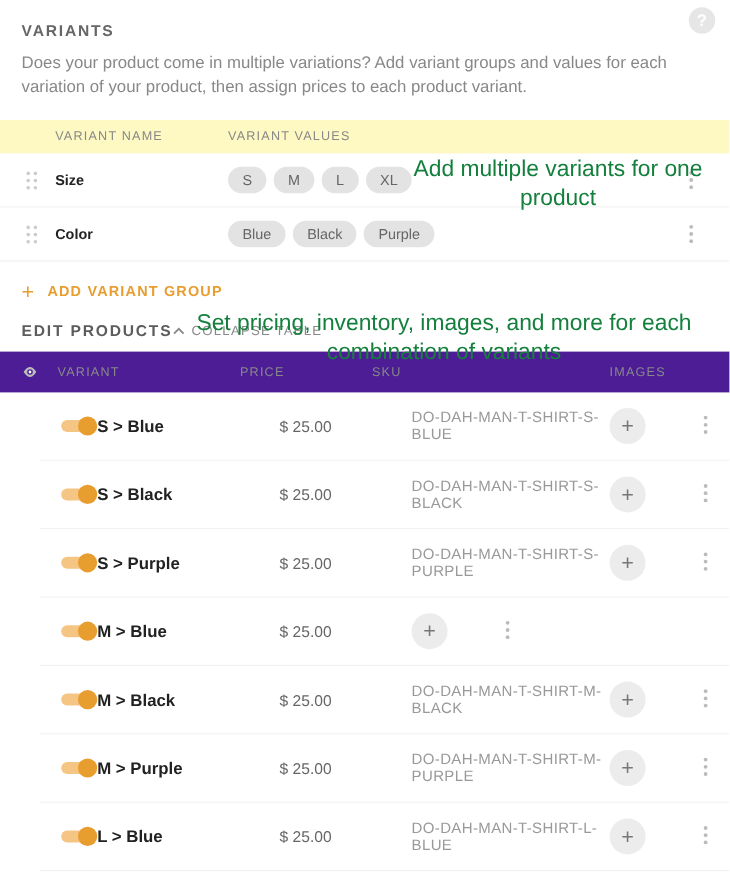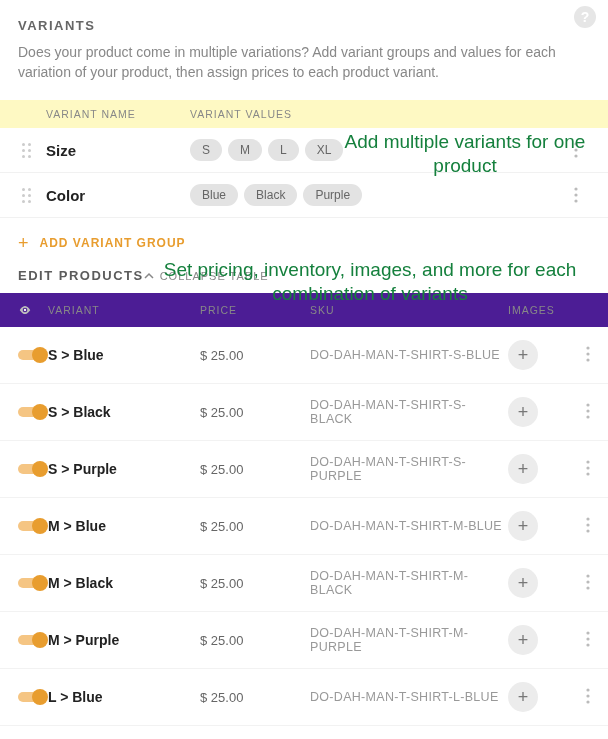--- a/index.html
+++ b/index.html
@@ -62,21 +62,21 @@
     gap: 3px;
     align-content: center;
     justify-content: center;
     margin-right: 12px;
   }
   .drag-dots span { background: #ccc; border-radius: 50%; width: 3px; height: 3px; }
   .variant-name {
     font-weight: 700;
     color: #222;
     width: 144px;
-    font-size: 15px;
+    font-size: 12px;
   }
   .values { display: flex; gap: 6px; flex-wrap: wrap; flex: 1; }
   .pill {
     background: #e3e3e3;
     color: #666;
     padding: 4px 12px;
     border-radius: 12px;
     font-size: 12px;
     font-weight: 400;
   }
@@ -137,20 +137,21 @@
   .col-variant { width: 152px; }
   .col-price { width: 110px; }
   .col-sku { flex: 1; }
   .col-images { width: 60px; text-align: left; }
   .col-menu-head { width: 22px; }
   .product-row {
     display: flex;
     align-items: center;
     padding: 13px 18px;
     border-bottom: 1px solid #f2f2f2;
+    margin-left: 33px;
   }
   .toggle {
     width: 30px;
     display: flex;
     align-items: center;
   }
   .switch {
     width: 26px; height: 16px;
     position: relative;
   }
@@ -364,21 +365,20 @@
   </div>
       <div class="product-row">
     <div class="toggle">
       <div class="switch">
         <div class="track"></div>
             <div class="knob"></div>
       </div>
     </div>
     <div class="prod-variant">M &gt; Blue</div>
     <div class="prod-price">$ 25.00</div>
-    <div class="prod-sku">DO-DAH-MAN-T-SHIRT-M-BLUE</div>
     <div class="prod-images">
       <div class="img-add">+</div>
     </div>
     <div class="prod-menu">
       <svg width="4" height="16" viewBox="0 0 4 16">
             <circle cx="2" cy="2" r="1.6" fill="#bbb"></circle>
             <circle cx="2" cy="8" r="1.6" fill="#bbb"></circle>
             <circle cx="2" cy="14" r="1.6" fill="#bbb"></circle>
           </svg>
     </div>

